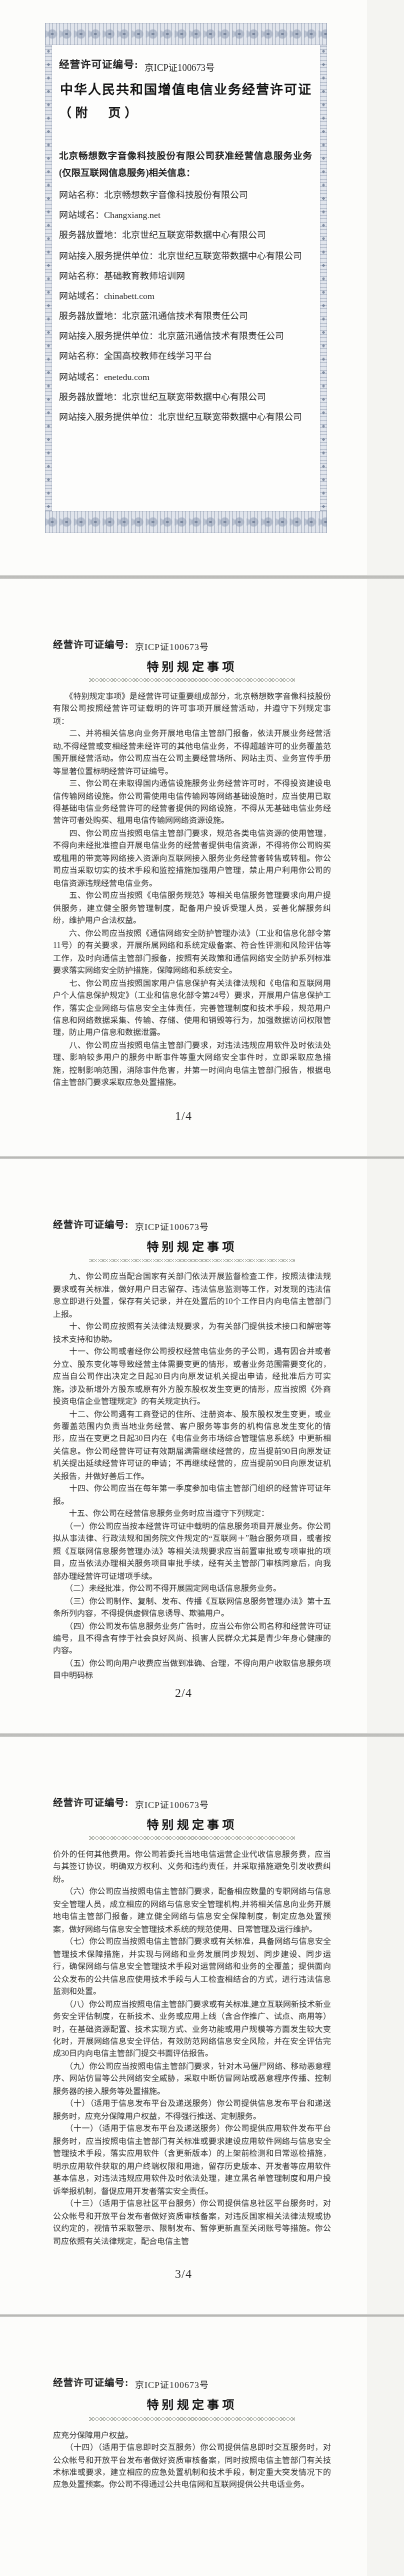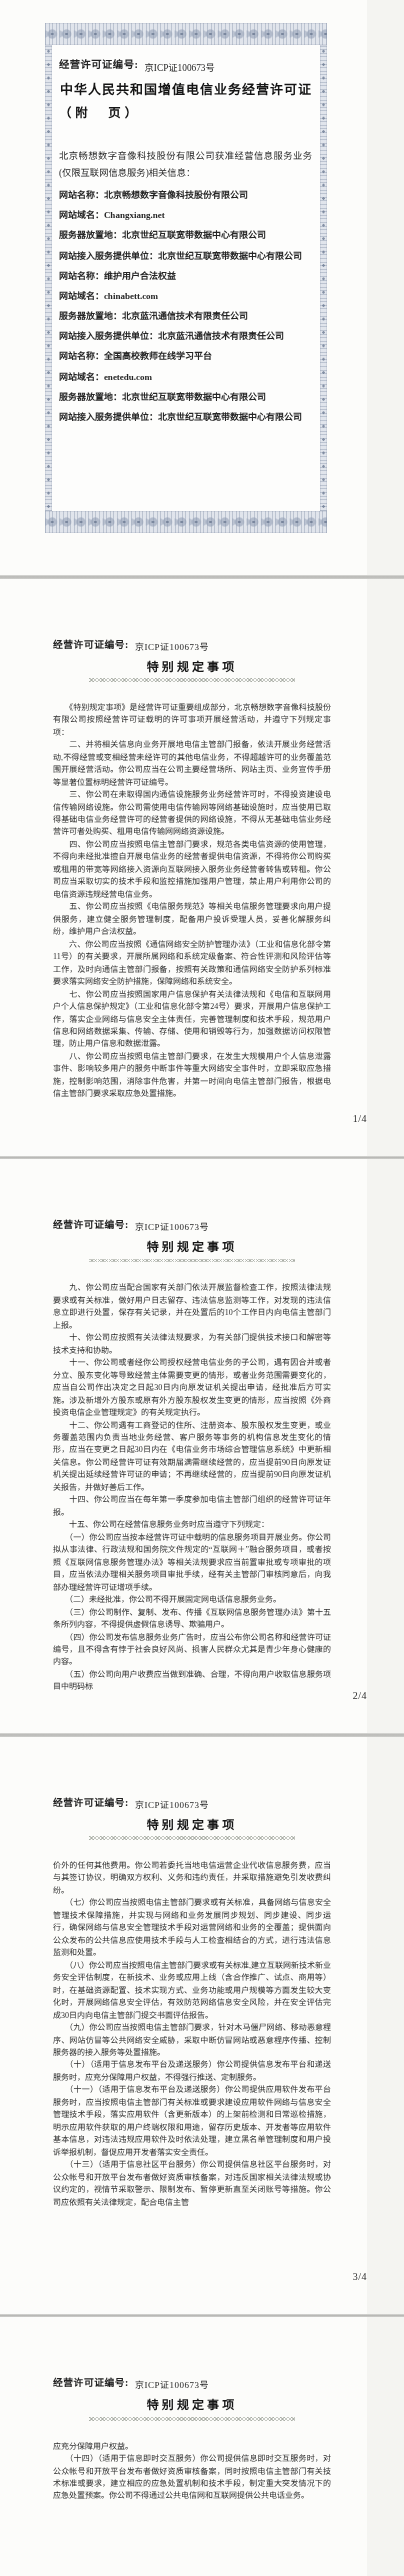--- a/index.html
+++ b/index.html
@@ -62,23 +62,23 @@
   .cert-title{
     margin-top:8.2px;text-align:right;
     font-size:13px;font-weight:bold;letter-spacing:1px;color:#151515;
   }
   .cert-subtitle{
     margin-top:5.2px;text-align:left;
     font-size:12.4px;font-weight:bold;letter-spacing:4.1px;color:#151515;
   }
   .cert-intro{
     margin-top:27px;
-    font-size:9.3px;line-height:1.75;text-align:justify;color:#262626;
-  }
-  .cert-entries{margin-top:8.2px;font-weight:bold;}
+    font-size:9.3px;line-height:1.75;text-align:justify;color:#262626;font-weight:bold;
+  }
+  .cert-entries{margin-top:8.2px;}
   .cert-entries p{
     margin:0 0 6.7px 0;
     font-size:9px;line-height:1.5;text-align:justify;color:#262626;
   }
   
   .sheet-2{height:577px;}
   .sheet-3{height:574px;}
   .sheet-4{height:577px;}
   .sheet-5{height:556px;}
   .phead{padding:58px 36px 0 53px;}
@@ -92,30 +92,30 @@
     font-size:12px;font-weight:bold;letter-spacing:3.1px;color:#161616;
   }
   .zigzag{
     width:74%;height:3.6px;margin:3.6px auto 0 auto;
     background-image:
       repeating-linear-gradient(135deg, rgba(125,132,120,.5) 0 1px, transparent 1px 2.6px),
       repeating-linear-gradient(45deg, rgba(125,132,120,.5) 0 1px, transparent 1px 2.6px);
     opacity:.85;
   }
   .pbody{
-    margin-top:20px;padding:0 36px 0 53px;
+    margin-top:9px;padding:0 36px 0 53px;
   }
   .pbody p{
     margin:0;
     font-size:8px;line-height:1.56;
     text-align:justify;color:#2b2b2b;
   }
   .pageno{
-    position:absolute;left:0;right:0;text-align:right;
-    font-size:10px;color:#2b2b2b;letter-spacing:0.5px;
+    position:absolute;left:0;right:0;text-align:center;
+    font-size:12px;color:#2b2b2b;letter-spacing:0.5px;
   }
   .pageno-mid{bottom:32px;}
 </style>
 </head>
 <body>
 
 <section class="sheet sheet-1">
   <div class="cert">
     <div class="strip strip-h strip-top"></div>
     <div class="strip strip-h strip-bottom"></div>
@@ -132,21 +132,21 @@
       <div class="cert-entries">
 
           <p>网站名称：北京畅想数字音像科技股份有限公司</p>
 
           <p>网站域名：Changxiang.net</p>
 
           <p>服务器放置地：北京世纪互联宽带数据中心有限公司</p>
 
           <p>网站接入服务提供单位：北京世纪互联宽带数据中心有限公司</p>
 
-          <p>网站名称：维护用户合法权益</p>
+          <p>网站名称：基础教育教师培训网</p>
 
           <p>网站域名：chinabett.com</p>
 
           <p>服务器放置地：北京蓝汛通信技术有限责任公司</p>
 
           <p>网站接入服务提供单位：北京蓝汛通信技术有限责任公司</p>
 
           <p>网站名称：全国高校教师在线学习平台</p>
 
           <p>网站域名：enetedu.com</p>
@@ -180,21 +180,21 @@
       <p>　　三、你公司在未取得国内通信设施服务业务经营许可时，不得投资建设电信传输网络设施。你公司需使用电信传输网等网络基础设施时，应当使用已取得基础电信业务经营许可的经营者提供的网络设施，不得从无基础电信业务经营许可者处购买、租用电信传输网网络资源设施。</p>
 
       <p>　　四、你公司应当按照电信主管部门要求，规范各类电信资源的使用管理，不得向未经批准擅自开展电信业务的经营者提供电信资源，不得将你公司购买或租用的带宽等网络接入资源向互联网接入服务业务经营者转售或转租。你公司应当采取切实的技术手段和监控措施加强用户管理，禁止用户利用你公司的电信资源违规经营电信业务。</p>
 
       <p>　　五、你公司应当按照《电信服务规范》等相关电信服务管理要求向用户提供服务，建立健全服务管理制度，配备用户投诉受理人员，妥善化解服务纠纷，维护用户合法权益。</p>
 
       <p>　　六、你公司应当按照《通信网络安全防护管理办法》（工业和信息化部令第11号）的有关要求，开展所属网络和系统定级备案、符合性评测和风险评估等工作，及时向通信主管部门报备，按照有关政策和通信网络安全防护系列标准要求落实网络安全防护措施，保障网络和系统安全。</p>
 
       <p>　　七、你公司应当按照国家用户信息保护有关法律法规和《电信和互联网用户个人信息保护规定》（工业和信息化部令第24号）要求，开展用户信息保护工作，落实企业网络与信息安全主体责任，完善管理制度和技术手段，规范用户信息和网络数据采集、传输、存储、使用和销毁等行为，加强数据访问权限管理，防止用户信息和数据泄露。</p>
 
-      <p>　　八、你公司应当按照电信主管部门要求，在发生大规模用户个人信息泄露事件、影响较多用户的服务中断事件等重大网络安全事件时，立即采取应急措施，控制影响范围，消除事件危害，并第一时间向电信主管部门报告，根据电信主管部门要求采取应急处置措施。</p>
+      <p>　　八、你公司应当按照电信主管部门要求，对违法违规应用软件及时依法处理、影响较多用户的服务中断事件等重大网络安全事件时，立即采取应急措施，控制影响范围，消除事件危害，并第一时间向电信主管部门报告，根据电信主管部门要求采取应急处置措施。</p>
     </div>
   <div class="pageno pageno-mid">1/4</div>
 </section>
 
 <div class="divider"></div>
 
 <section class="sheet sheet-3">
   <div class="phead">
     <div class="plabel">
       <span>经营许可证编号:</span>
@@ -239,20 +239,21 @@
       <span>经营许可证编号:</span>
       <span class="pnumber">京ICP证100673号</span>
     </div>
     <div class="ptitle">特别规定事项</div>
     <div class="zigzag"></div>
   </div>
   <div class="pbody">
 
       <p>价外的任何其他费用。你公司若委托当地电信运营企业代收信息服务费，应当与其签订协议，明确双方权利、义务和违约责任，并采取措施避免引发收费纠纷。</p>
 
+      <p>　　（六）你公司应当按照电信主管部门要求，配备相应数量的专职网络与信息安全管理人员，成立相应的网络与信息安全管理机构,并将相关信息向业务开展地电信主管部门报备，建立健全网络与信息安全保障制度，制定应急处置预案，做好网络与信息安全管理技术系统的规范使用、日常管理及运行维护。</p>
 
       <p>　　（七）你公司应当按照电信主管部门要求或有关标准，具备网络与信息安全管理技术保障措施，并实现与网络和业务发展同步规划、同步建设、同步运行，确保网络与信息安全管理技术手段对运营网络和业务的全覆盖；提供面向公众发布的公共信息应使用技术手段与人工检查相结合的方式，进行违法信息监测和处置。</p>
 
       <p>　　（八）你公司应当按照电信主管部门要求或有关标准,建立互联网新技术新业务安全评估制度，在新技术、业务或应用上线（含合作推广、试点、商用等）时，在基础资源配置、技术实现方式、业务功能或用户规模等方面发生较大变化时，开展网络信息安全评估，有效防范网络信息安全风险，并在安全评估完成30日内向电信主管部门提交书面评估报告。</p>
 
       <p>　　（九）你公司应当按照电信主管部门要求，针对木马僵尸网络、移动恶意程序、网站仿冒等公共网络安全威胁，采取中断仿冒网站或恶意程序传播、控制服务器的接入服务等处置措施。</p>
 
       <p>　　（十）（适用于信息发布平台及递送服务）你公司提供信息发布平台和递送服务时，应充分保障用户权益，不得强行推送、定制服务。</p>
 
       <p>　　（十一）（适用于信息发布平台及递送服务）你公司提供应用软件发布平台服务时，应当按照电信主管部门有关标准或要求建设应用软件网络与信息安全管理技术手段，落实应用软件（含更新版本）的上架前检测和日常巡检措施，明示应用软件获取的用户终端权限和用途，留存历史版本、开发者等应用软件基本信息，对违法违规应用软件及时依法处理，建立黑名单管理制度和用户投诉举报机制，督促应用开发者落实安全责任。</p>

